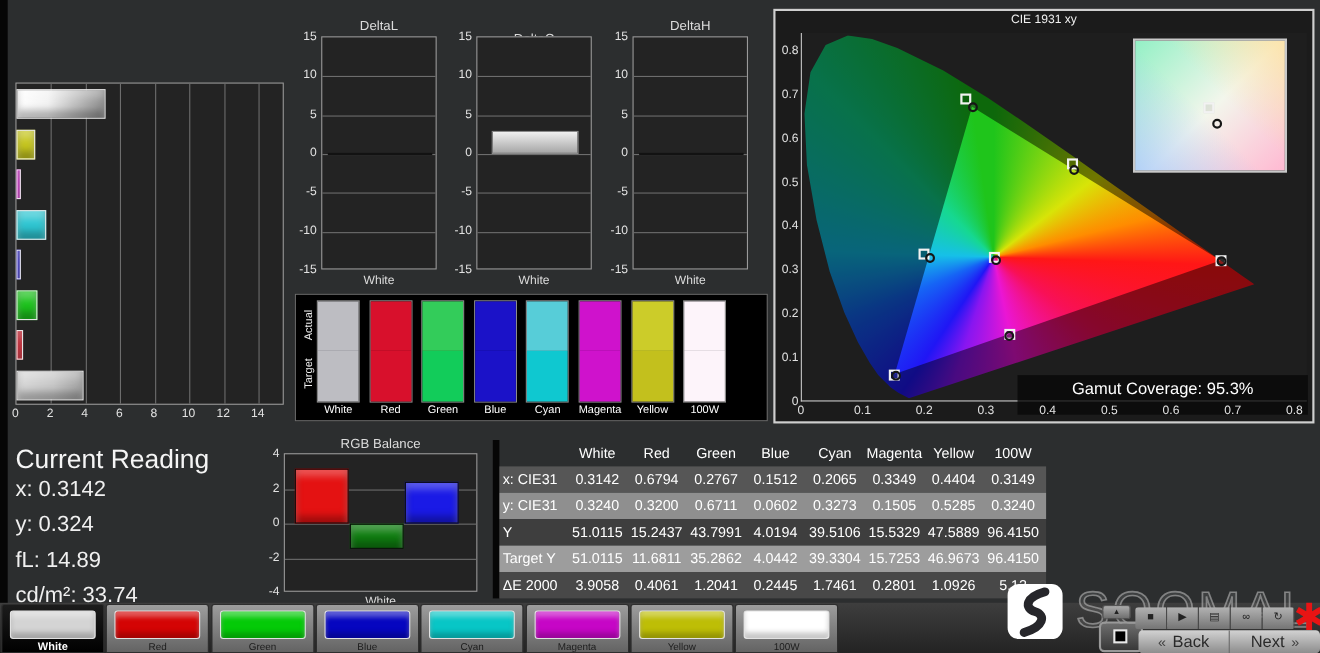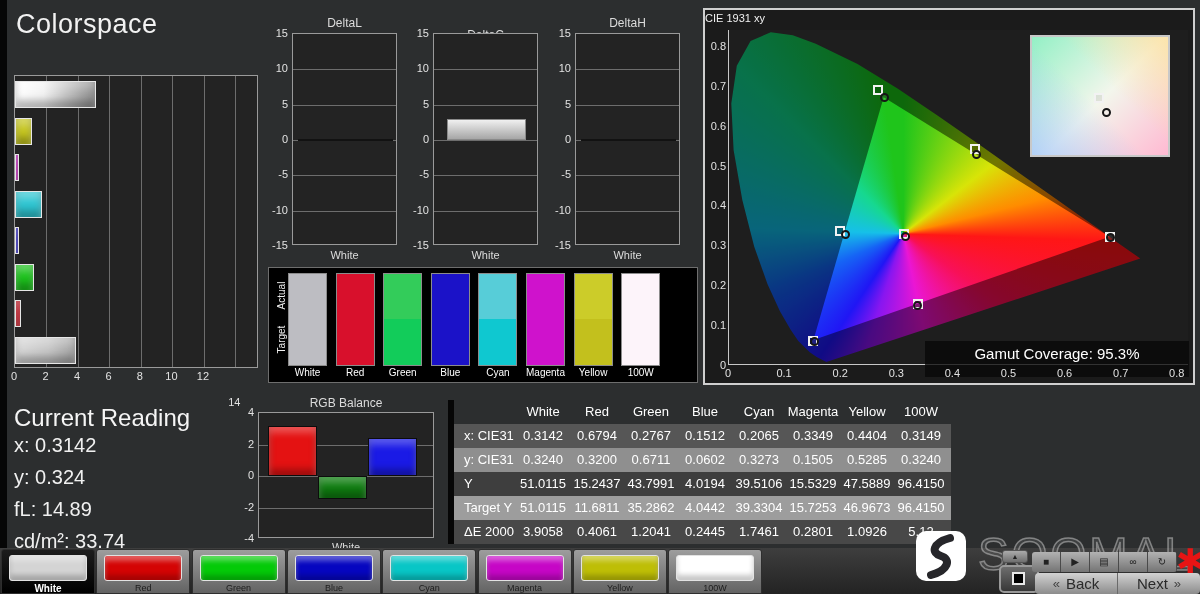--- a/index.html
+++ b/index.html
@@ -40,21 +40,21 @@
   
   #swatch-panel { left:268px; top:267px; width:430px; height:116px; background:#000; border:1px solid #6e6e6e; }
   .rot-label { position:absolute; width:46px; text-align:center; font-size:10px; color:#f0f0f0; transform:rotate(-90deg); transform-origin:center; }
   .sw-col { position:absolute; top:6px; width:37px; height:91px; outline:1px solid rgba(255,255,255,.55); }
   .sw-actual { position:absolute; left:0; top:0; width:100%; height:45px; }
   .sw-target { position:absolute; left:0; top:45px; width:100%; height:46px; }
   .sw-label { position:absolute; top:99px; width:47px; text-align:center; font-size:10px; color:#fff; }
 
   
   #cie-panel { left:703px; top:8px; width:492px; height:377px; background:#1b1b1b; border:2px solid #cfcfcf; }
-  #cie-title { position:absolute; left:0; top:2px; width:100%; text-align:left; font-size:11px; color:#f0f0f0; }
+  #cie-title { position:absolute; left:0; top:2px; width:100%; text-align:center; font-size:11px; color:#f0f0f0; }
   #cie-plot { position:absolute; left:23px; top:20px; width:460px; height:335px; background:#1e1e1e;
               border-left:1px solid #c8c8c8; border-bottom:1px solid #c8c8c8; }
   .cie-fill { position:absolute; inset:0;
     background:conic-gradient(from 0deg at 38% 61%,
       #1fc51b 0deg, #d8e408 52deg, #ff8c00 76deg, #ff1616 92deg, #f81058 126deg,
       #ea16d4 168deg, #8816f0 198deg, #2016f5 214deg, #1664f5 246deg,
       #16c0e8 272deg, #16d890 315deg, #1fc51b 352deg, #1fc51b 360deg); }
   #cie-horseshoe { filter:brightness(.52) saturate(1.05);
     clip-path:polygon(21.2% 99.4%,19.1% 97.9%,17.6% 96.5%,15.1% 93.1%,13.4% 89.7%,11.1% 84.2%,
       8.4% 76.1%,5.5% 64.9%,2.9% 50.9%,1% 35.9%,0.5% 22%,1.7% 10.7%,4.7% 3.3%,9.1% 0.7%,
@@ -72,21 +72,21 @@
   #gamut-box { position:absolute; left:220px; top:331px; width:264px; height:36px; background:rgba(8,8,8,.78);
     color:#fff; font-size:15px; line-height:25px; text-align:center; }
 
   
   #reading-title { left:14px; top:404px; font-size:24px; color:#f5f5f5; }
   .reading-line { position:absolute; left:14px; font-size:20px; color:#f0f0f0; }
 
   
   #meas-table { left:448px; top:400px; width:503px; border-left:6px solid #060606; }
   .t-row { display:flex; height:24px; line-height:24px; font-size:13px; color:#fff; }
-  .t-label { width:62px; padding-left:10px; }
+  .t-label { width:62px; padding-left:3px; }
   .t-cell { width:54px; text-align:center; }
   .shade-none { background:transparent; }
   .shade-a { background:#565656; }
   .shade-b { background:#8f8f8f; }
   .shade-c { background:#3e3e3e; }
   .shade-d { background:#9d9d9d; }
   .shade-e { background:#484848; }
 
   
   #tab-bar-bg { left:0; top:548px; width:1200px; height:46px; background:linear-gradient(#3e3e3e,#232323); }
@@ -117,21 +117,20 @@
   .nav-seg + .nav-seg { border-left:1px solid #6a6a6a; }
   .chev { font-size:13px; color:#444; }
   .left-strip { left:0; top:0; width:7px; height:594px; background:#060606; }
 </style>
 </head>
 <body>
 
 <div id="root">
   <div class="abs left-strip"></div>
 
-  <div class="abs" id="main-title">Colorspace</div>
 
   <div class="abs" id="deltae">
     <div id="deltae-plot">
         <div class="vgrid" style="left: 31.4839px;"></div>
         <div class="vgrid" style="left: 62.9677px;"></div>
         <div class="vgrid" style="left: 94.4516px;"></div>
         <div class="vgrid" style="left: 125.935px;"></div>
         <div class="vgrid" style="left: 157.419px;"></div>
         <div class="vgrid" style="left: 188.903px;"></div>
         <div class="vgrid" style="left: 220.387px;"></div>
@@ -145,21 +144,21 @@
         <div class="de-bar grad-gray-h" style="top: 260.5px; width: 61.4849px;"></div>
       </div>
     <div id="deltae-xticks">
         <div class="xtick" style="left: -10px;">0</div>
         <div class="xtick" style="left: 21.4839px;">2</div>
         <div class="xtick" style="left: 52.9677px;">4</div>
         <div class="xtick" style="left: 84.4516px;">6</div>
         <div class="xtick" style="left: 115.935px;">8</div>
         <div class="xtick" style="left: 147.419px;">10</div>
         <div class="xtick" style="left: 178.903px;">12</div>
-        <div class="xtick" style="left: 210.387px; margin-top: 26px;">14</div>
+        <div class="xtick" style="left: 210.387px;">14</div>
       </div>
   </div>
 
   <div id="mini-charts">
       <div class="mini-chart abs" style="left: 262px; top: 16px;">
         <div class="chart-title" style="position: absolute; left: 30px; top: 0px; width: 105px;">DeltaL</div>
         <div class="mini-plot" style="left: 30px; top: 17px; width: 105px; height: 212px;">
           <div class="hgrid" style="top: 35.3333px;"></div>
           <div class="hgrid" style="top: 70.6667px;"></div>
           <div class="hgrid" style="top: 106px;"></div>

